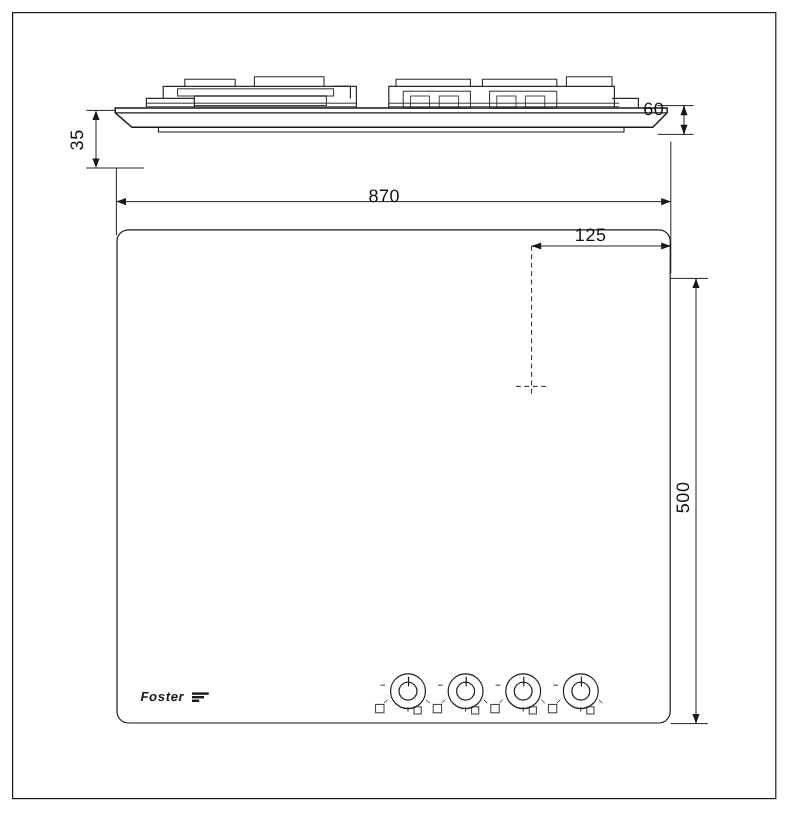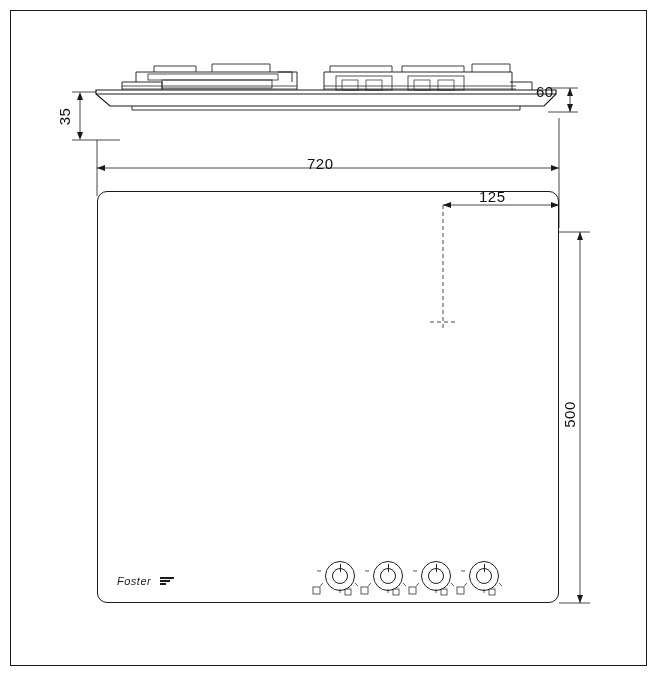--- a/index.html
+++ b/index.html
@@ -83,21 +83,21 @@
     width: 1.4px;
     height: 8px;
     background: #1f1f1f;
   }
   .brand {
     position: absolute;
     left: 20px;
     bottom: 16px;
     font-size: 11px;
     font-style: italic;
-    font-weight: normal;
+    font-weight: bold;
     color: #1a1a1a;
     letter-spacing: 0.5px;
   }
   .brand-bars {
     position: absolute;
     left: 63px;
     bottom: 17px;
     width: 14px;
     height: 9px;
   }
@@ -329,19 +329,19 @@
     <line x1="559" y1="603" x2="590" y2="603" stroke="#1a1a1a" stroke-width="0.8"></line>
     <line x1="580" y1="232" x2="580" y2="603" stroke="#1a1a1a" stroke-width="0.8"></line>
     <polygon points="580,232 577,240 583,240" fill="#1a1a1a"></polygon>
     <polygon points="580,603 577,595 583,595" fill="#1a1a1a"></polygon>
   </svg>
 
   <div class="dim-text" style="left:56px; top:108px; transform: rotate(-90deg);">35</div>
 
   <div class="dim-text" style="left:536px; top:83px;">60</div>
 
-  <div class="dim-text" style="left:307px; top:155px;">720</div>
+  <div class="dim-text" style="left:307px; top:155px;">870</div>
 
   <div class="dim-text" style="left:479px; top:188px;text-align:center;">125</div>
 
   <div class="dim-text" style="left:556px; top:406px; transform: rotate(-90deg);">500</div>
 
 </div>
 
 </body></html>

